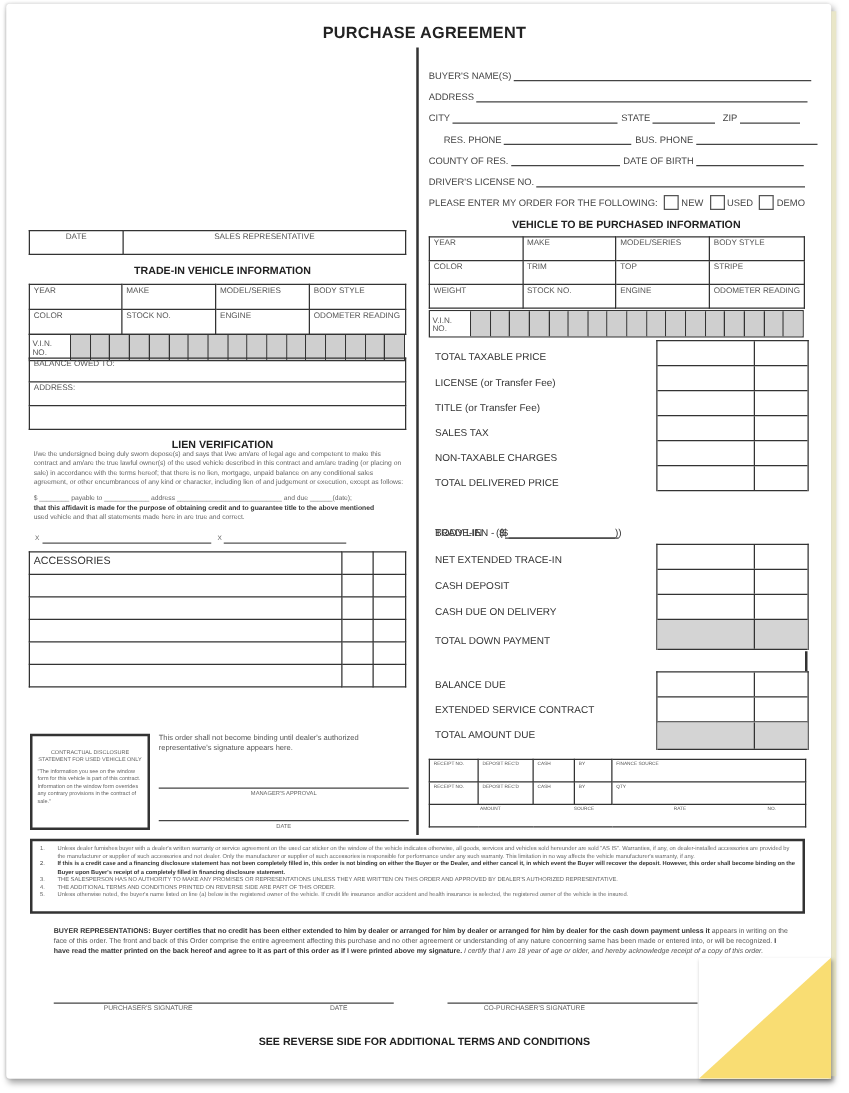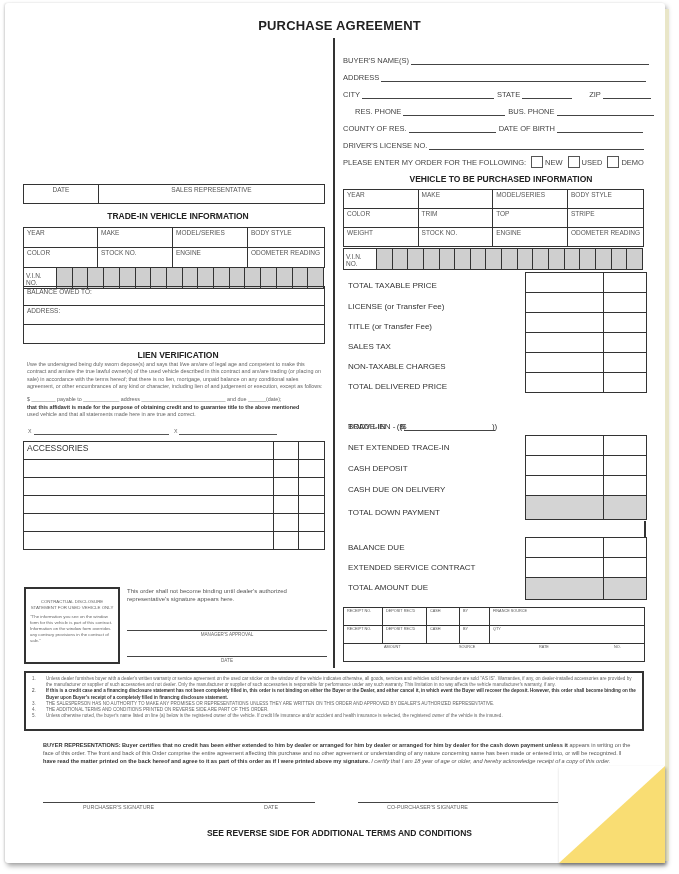--- a/index.html
+++ b/index.html
@@ -45,21 +45,21 @@
 </div>
 <div class="fld" style="top:73px;">
   <span>ADDRESS</span>
     <span class="u" style="width:265px"></span>
 </div>
 <div class="fld" style="top:90px;">
   <span>CITY</span>
     <span class="u" style="width:132px"></span>
   <span style="margin-left:3px">STATE</span>
     <span class="u" style="width:50px"></span>
-  <span style="margin-left:17px">ZIP</span>
+  <span style="margin-left:6px">ZIP</span>
     <span class="u" style="width:48px"></span>
 </div>
 <div class="fld" style="top:107px;margin-left:12px;">
   <span>RES. PHONE</span>
     <span class="u" style="width:102px"></span>
   <span style="margin-left:3px">BUS. PHONE</span>
     <span class="u" style="width:97px"></span>
 </div>
 <div class="fld" style="top:124px;">
   <span>COUNTY OF RES.</span>

